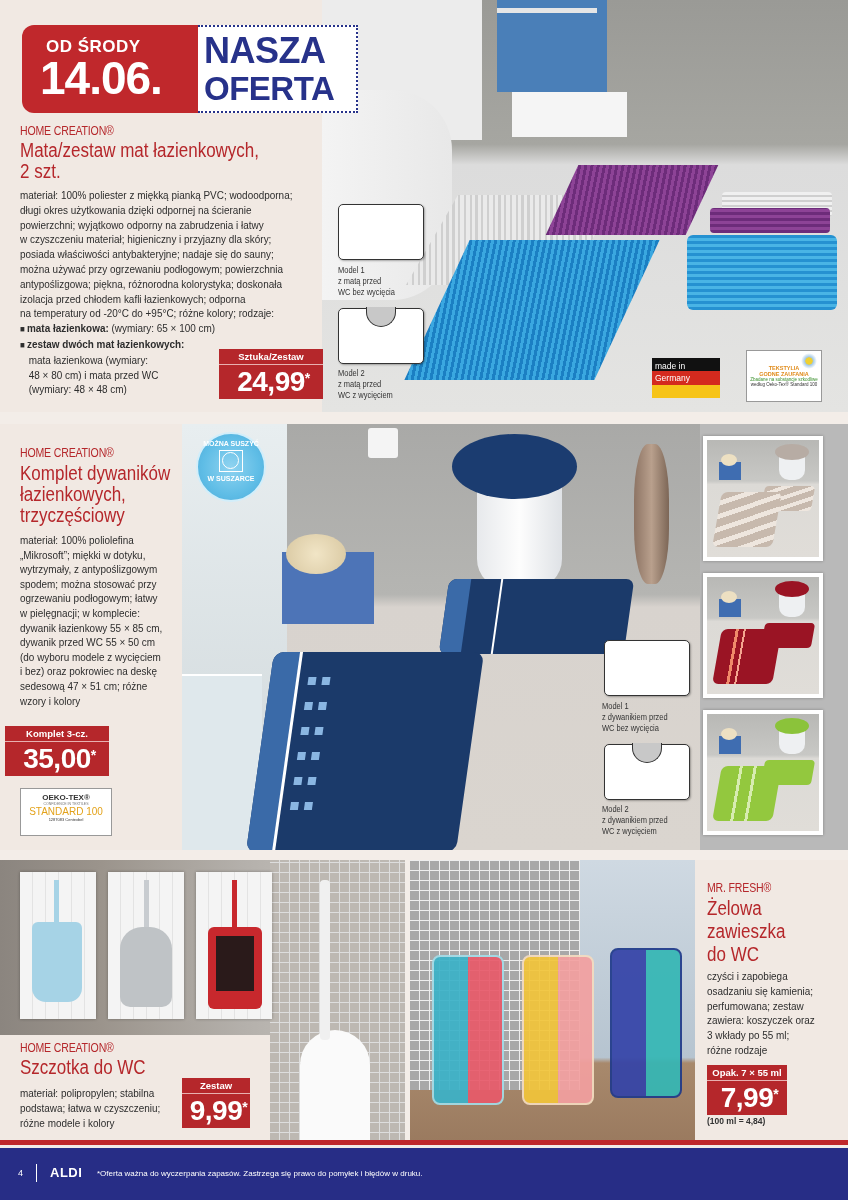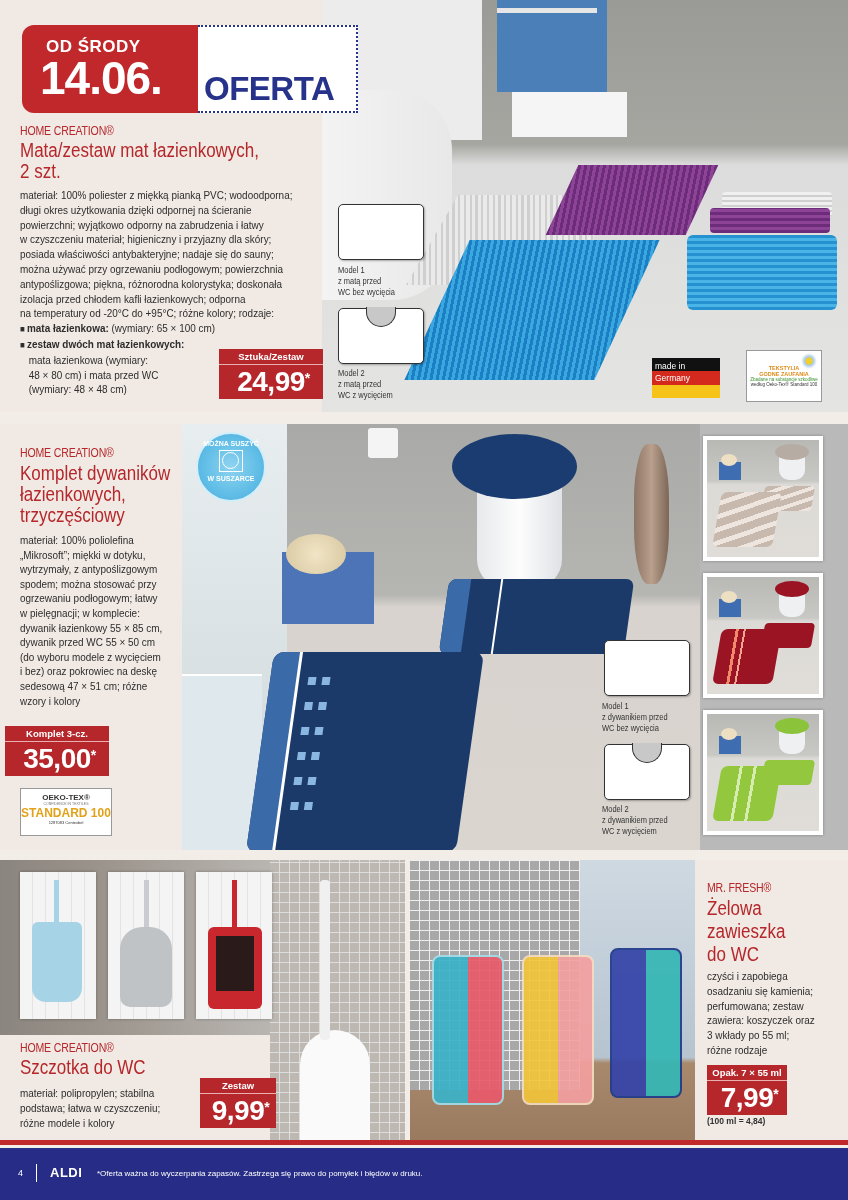--- a/index.html
+++ b/index.html
@@ -120,20 +120,21 @@
     <div style="color:#3a8f2c;font-size:4.5px">Zbadane na substancje szkodliwe</div>
     <div style="color:#333;font-size:4.5px">według Oeko-Tex® Standard 100</div>
   </div>
 </div>
 
 <div class="abs badge-red">
   <div style="position:absolute;left:24px;top:12px;color:#fff;font-weight:bold;font-size:17px;letter-spacing:0.5px">OD ŚRODY</div>
   <div style="position:absolute;left:18px;top:28px;color:#fff;font-weight:bold;font-size:46px;letter-spacing:-1px;line-height:50px">14.06.</div>
 </div>
 <div class="abs badge-white">
+  <div style="position:absolute;left:6px;top:6px;color:#27328a;font-weight:bold;font-size:36px;line-height:36px;letter-spacing:-0.5px">NASZA</div>
   <div style="position:absolute;left:6px;top:44px;color:#27328a;font-weight:bold;font-size:33px;line-height:36px;letter-spacing:-0.5px">OFERTA</div>
 </div>
 
 <div class="abs brand" style="left:20px;top:124px">HOME CREATION®</div>
 <div class="abs title" style="left:20px;top:140px">Mata/zestaw mat łazienkowych,</div>
 <div class="abs title" style="left:20px;top:161px">2 szt.</div>
 <div class="abs desc" style="left:20px;top:188px">
   <div>materiał: 100% poliester z miękką pianką PVC; wodoodporna;</div>
   <div>długi okres użytkowania dzięki odpornej na ścieranie</div>
   <div>powierzchni; wyjątkowo odporny na zabrudzenia i łatwy</div>
@@ -264,21 +265,21 @@
   <div>sedesową 47 × 51 cm; różne</div>
     <div>wzory i kolory</div>
 </div>
 <div class="price-box" style="left:5px;top:726px">
   <div class="price-label">Komplet 3-cz.</div>
   <div class="price-val"><span>35,00</span><sup>*</sup></div>
 </div>
 <div class="abs cert" style="left:20px;top:788px;width:92px;height:48px;padding-top:4px;font-size:5px">
   <div style="font-size:8px;color:#333;font-weight:bold">OEKO-TEX®</div>
   <div style="font-size:3.5px;color:#777">CONFIDENCE IN TEXTILES</div>
-  <div style="font-size:12px;color:#e3a21a;font-weight:bold">STANDARD 100</div>
+  <div style="font-size:10px;color:#e3a21a;font-weight:normal">STANDARD 100</div>
   <div style="font-size:4px;color:#333">1287083 Centexbel</div>
 </div>
 
 <div class="img brush-scene">
   <div class="mosaic"></div>
   <div class="brush-card" style="left:20px">
     <div style="position:absolute;left:34px;top:8px;width:5px;height:60px;background:#a6d3e6"></div>
     <div style="position:absolute;left:12px;top:50px;width:50px;height:80px;background:#a6d3e6;border-radius:6px 6px 14px 14px"></div>
   </div>
   <div class="brush-card" style="left:108px">
@@ -294,21 +295,21 @@
   <div style="position:absolute;left:320px;top:20px;width:10px;height:160px;background:#f0f0f0;border-radius:4px"></div>
 </div>
 <div class="abs panel" style="left:0;top:1035px;width:270px;height:105px;background:#f1e9e3"></div>
 <div class="abs brand" style="left:20px;top:1041px">HOME CREATION®</div>
 <div class="abs title" style="left:20px;top:1057px">Szczotka do WC</div>
 <div class="abs desc" style="left:20px;top:1086px">
   <div>materiał: polipropylen; stabilna</div>
   <div>podstawa; łatwa w czyszczeniu;</div>
   <div>różne modele i kolory</div>
 </div>
-<div class="price-box" style="left:200px;top:1078px;width:76px">
+<div class="price-box" style="left:182px;top:1078px;width:68px">
   <div class="price-label">Zestaw</div>
   <div class="price-val"><span>9,99</span><sup>*</sup></div>
 </div>
 
 <div class="img fresh-scene">
   <div class="fresh-mosaic"></div>
   <div class="pack" style="left:22px;top:95px;background:linear-gradient(90deg,#3bb2c8 0 50%,#e85a6a 50% 100%);border:2px solid #a3dde8"></div>
   <div class="pack" style="left:112px;top:95px;background:linear-gradient(90deg,#f2c53a 0 50%,#f3a0a0 50% 100%);border:2px solid #f4dcc0"></div>
   <div class="pack" style="left:200px;top:88px;background:linear-gradient(90deg,#3443a8 0 50%,#34b7b5 50% 100%);border:2px solid #1f3a8a"></div>
 </div>

